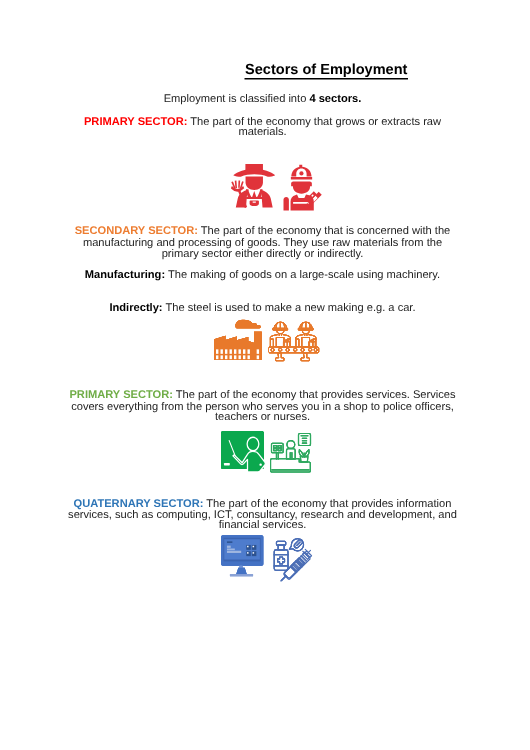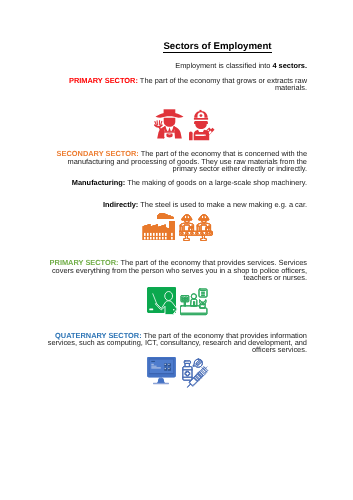--- a/index.html
+++ b/index.html
@@ -5,47 +5,47 @@
   html,body{margin:0;padding:0;background:#fff;}
   body{width:353px;height:500px;font-family:"Liberation Sans",sans-serif;
        -webkit-font-smoothing:antialiased;text-rendering:geometricPrecision;}
   .page{position:relative;width:353px;height:500px;background:#fff;overflow:hidden;}
 
   .title{position:absolute;left:0;top:42.0px;width:347px;text-align:center;
          font-size:9.7px;font-weight:bold;color:#000000;line-height:10px;padding-left:44px;}
   .title span{border-bottom:0.9px solid #000;padding-bottom:0px;}
 
   .p{position:absolute;left:43px;width:264px;font-size:7.42px;line-height:7.45px;
-     color:#222222;text-align:right;}
+     color:#222222;text-align:center;}
   .b{font-weight:bold;color:#000000;}
   .h{font-weight:bold;}
 
   .art{position:absolute;}
   .art svg{display:block;}
 </style>
 </head>
 <body>
 
 <div class="page">
 
   <div class="title">
     <span>Sectors of Employment</span>
   </div>
 
   <div class="p" style="top:62.1px"><span>Employment is classified into </span><span class="b">4 sectors.</span></div>
 
   <div class="p" style="top:76.5px"><span class="h" style="color:#FF0000">PRIMARY SECTOR:</span><span> The part of the economy that grows or extracts raw materials.</span></div>
 
   <div class="p" style="top:150.2px"><span class="h" style="color:#ED7D31">SECONDARY SECTOR:</span><span> The part of the economy that is concerned with the manufacturing and processing of goods. They use raw materials from the primary sector either directly or indirectly.</span></div>
-  <div class="p" style="top:179.0px"><span class="b">Manufacturing:</span><span> The making of goods on a large-scale shop machinery.</span></div>
+  <div class="p" style="top:179.0px"><span class="b">Manufacturing:</span><span> The making of goods on a large-scale using machinery.</span></div>
   <div class="p" style="top:201.4px"><span class="b">Indirectly:</span><span> The steel is used to make a new making e.g. a car.</span></div>
 
   <div class="p" style="top:259.3px"><span class="h" style="color:#70AD47">PRIMARY SECTOR:</span><span> The part of the economy that provides services. Services covers everything from the person who serves you in a shop to police officers, teachers or nurses.</span></div>
 
-  <div class="p" style="top:331.5px"><span class="h" style="color:#2E75B6">QUATERNARY SECTOR:</span><span> The part of the economy that provides information services, such as computing, ICT, consultancy, research and development, and officers services.</span></div>
+  <div class="p" style="top:331.5px"><span class="h" style="color:#2E75B6">QUATERNARY SECTOR:</span><span> The part of the economy that provides information services, such as computing, ICT, consultancy, research and development, and financial services.</span></div>
 
   <div class="art" id="art-primary" style="left:153.5px;top:108.5px;width:64px;height:32px">
     <svg width="64" height="32" viewBox="0 0 128 64">
       <g fill="#e0333a">
         <g>
           <path d="M0.4 24.6 L2.6 23.9 L6.2 33.0 L4.2 33.8 Z"></path>
           <path d="M5.0 23.0 L7.2 22.7 L8.0 32.6 L5.9 32.9 Z"></path>
           <path d="M10.0 22.5 L12.2 22.7 L11.6 32.6 L9.6 32.4 Z"></path>
           <path d="M14.8 23.5 L16.9 24.4 L13.8 33.4 L11.9 32.8 Z"></path>
           <path d="M1.2 30.0 Q8.6 38.0 16.2 30.0 L17.6 33.0 Q8.6 42.2 -0.2 33.0 Z"></path>

